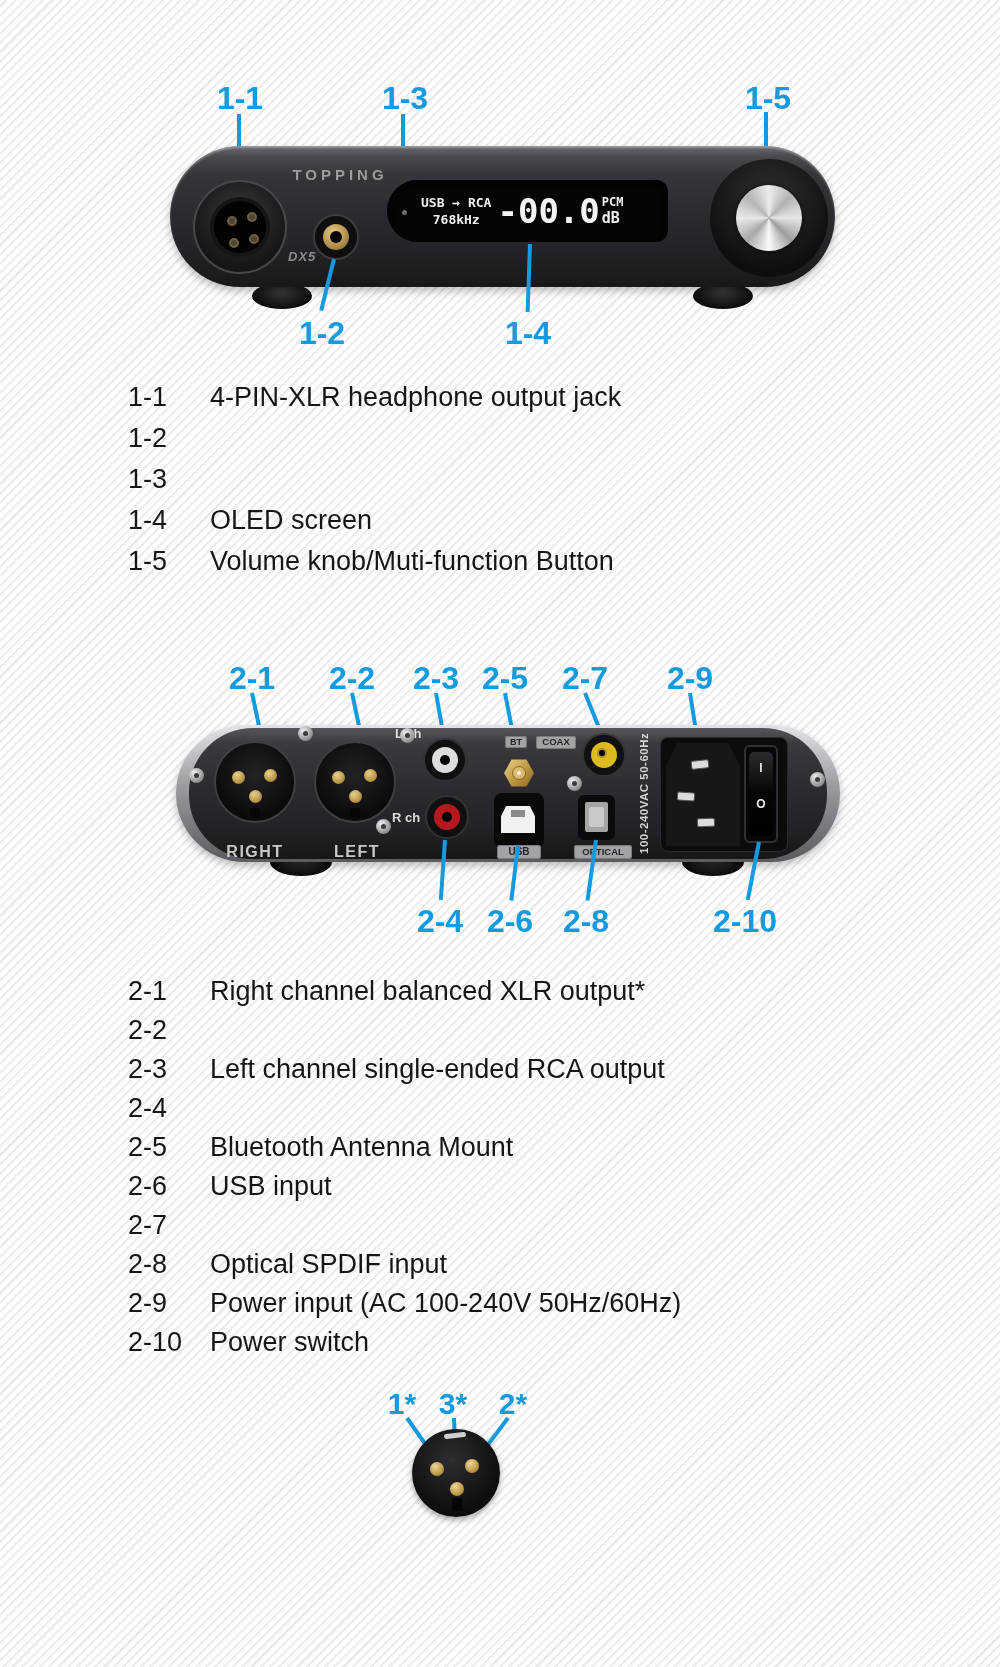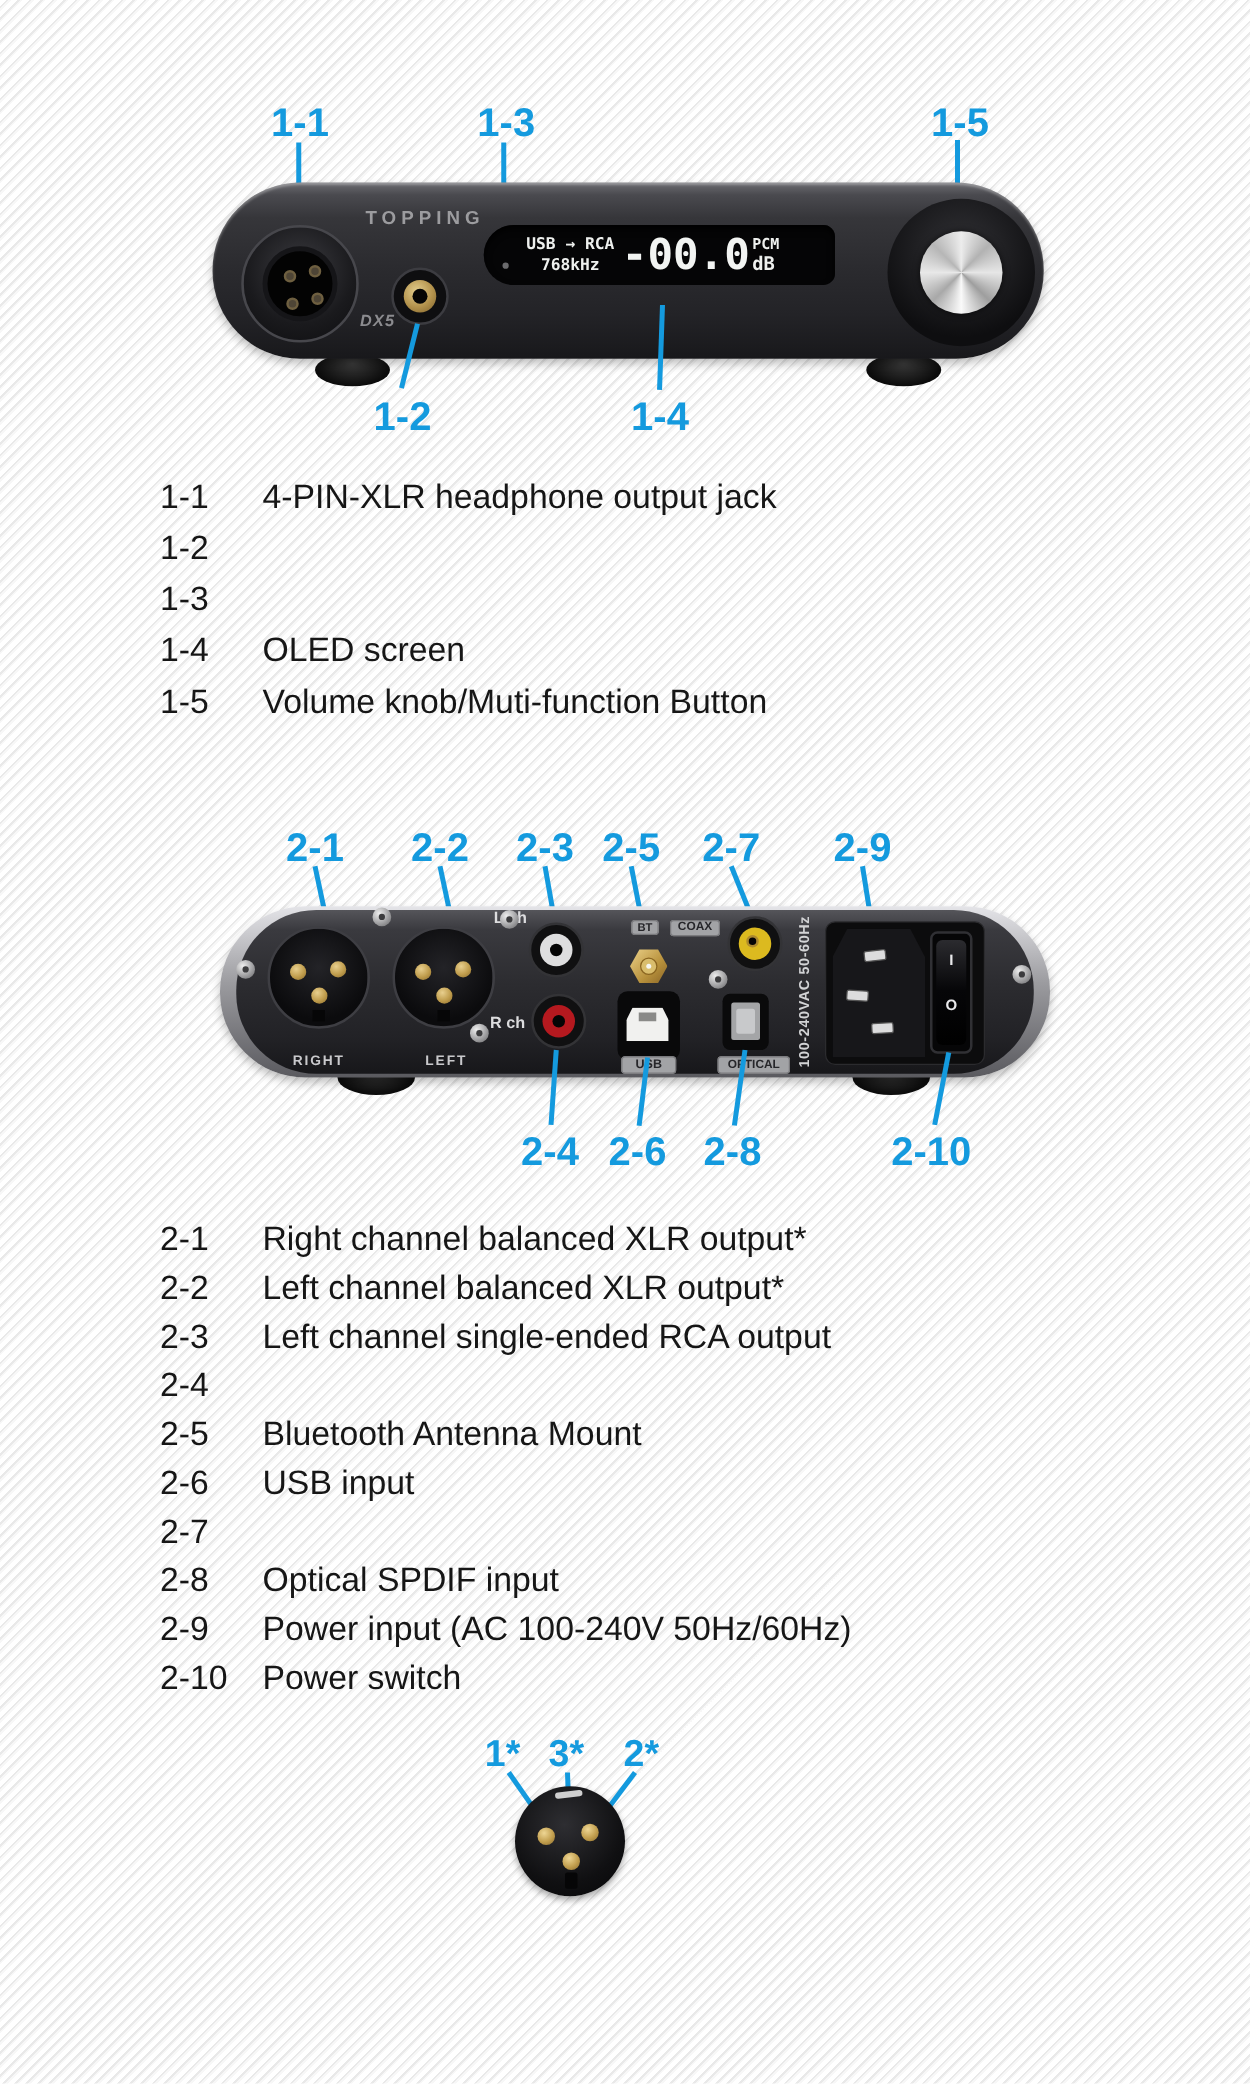--- a/index.html
+++ b/index.html
@@ -25,21 +25,21 @@
     background:#4e4536; border:2px solid #6e5f40; }
   .brand{ position:absolute; left:290px; top:166px; width:100px; text-align:center;
     color:#9c9c9f; font-size:15px; letter-spacing:4px; font-weight:bold; }
   .model{ position:absolute; left:288px; top:249px; color:#8b8b8f; font-size:13px;
     font-style:italic; font-weight:bold; letter-spacing:1px; }
   .fjack-outer{ position:absolute; left:313px; top:214px; width:46px; height:46px; border-radius:50%;
     background:#0e0e10; border:2px solid #3c3c41; }
   .fjack-gold{ position:absolute; left:323px; top:224px; width:26px; height:26px; border-radius:50%;
     background:radial-gradient(circle at 40% 35%, #e3cd8d, #b3924c 55%, #7c602a); }
   .fjack-hole{ position:absolute; left:330px; top:231px; width:12px; height:12px; border-radius:50%; background:#050505; }
-  .oled{ position:absolute; left:387px; top:180px; width:281px; height:48px;
+  .oled{ position:absolute; left:387px; top:180px; width:281px; height:62px;
     border-radius:31px 12px 12px 31px; background:#050506;
     box-shadow:inset 0 3px 6px rgba(0,0,0,.9); display:flex; align-items:center; padding-left:34px; }
   .oled-col{ text-align:center; color:#eef0ee; font-family:"DejaVu Sans Mono",monospace; }
   .oled-route{ font-size:13px; font-weight:bold; white-space:nowrap; }
   .oled-rate{ font-size:13px; font-weight:bold; margin-top:2px; }
   .oled-vol{ color:#f2f4f2; font-family:"DejaVu Sans Mono",monospace; font-size:34px;
     font-weight:bold; margin-left:6px; letter-spacing:0px; }
   .oled-side{ margin-left:2px; color:#eef0ee; font-family:"DejaVu Sans Mono",monospace; text-align:left; }
   .oled-format{ font-size:12px; font-weight:bold; }
   .oled-unit{ font-size:15px; font-weight:bold; }
@@ -55,21 +55,21 @@
   
   .bpill-base{ position:absolute; left:176px; top:725px; width:664px; height:137px; border-radius:68px;
     background:linear-gradient(180deg,#e4e4e8 0%,#9b9b9f 45%,#5a5a5f 100%); box-shadow:0 4px 8px rgba(0,0,0,.25); }
   .bpill-face{ position:absolute; left:189px; top:728px; width:638px; height:131px; border-radius:64px;
     background:linear-gradient(180deg,#55555a 0%,#3a3a3f 12%,#2c2c30 45%,#222226 78%,#17171a 100%); }
   .bxlr{ position:absolute; width:82px; height:82px; border-radius:50%;
     background:radial-gradient(circle at 50% 40%, #232327, #0b0b0d 68%); border:2px solid #3e3e43; }
   .bxlr-pin{ position:absolute; width:13px; height:13px; border-radius:50%;
     background:radial-gradient(circle at 38% 32%, #e8cf8e, #bf9c4c 55%, #8a6b2c); }
   .bxlr-notch{ position:absolute; width:10px; height:9px; background:#060607; }
-  .panel-label{ position:absolute; color:#c9c9cc; font-size:11px; letter-spacing:1.5px;
+  .panel-label{ position:absolute; color:#c9c9cc; font-size:16px; letter-spacing:1.5px;
     transform:translateX(-50%); font-weight:bold; }
   .ch-label{ position:absolute; color:#dcdcde; font-size:13px; font-weight:bold; }
   .screw{ position:absolute; width:15px; height:15px; border-radius:50%;
     background:radial-gradient(circle at 35% 32%, #eeeeee, #a2a2a4 55%, #636365); }
   .screw::after{ content:""; position:absolute; left:5px; top:5px; width:5px; height:5px;
     border-radius:50%; background:#3c3c3e; }
   .rca{ position:absolute; width:44px; height:44px; border-radius:50%;
     background:#101011; border:2px solid #333336; }
   .rca-ring{ position:absolute; left:7px; top:7px; width:26px; height:26px; border-radius:50%; }
   .rca-hole{ position:absolute; left:15px; top:15px; width:10px; height:10px; border-radius:50%; background:#050505; }
@@ -276,21 +276,20 @@
   <div class="callout" style="left:510px; top:903px;">2-6</div>
   <div class="callout" style="left:586px; top:903px;">2-8</div>
   <div class="callout" style="left:745px; top:903px;">2-10</div>
 
   <div class="lrow" style="top:976px;">
     <span class="lnum">2-1</span>
     <span class="ltxt">Right channel balanced XLR output*</span>
   </div>
   <div class="lrow" style="top:1015px;">
     <span class="lnum">2-2</span>
-    <span class="ltxt">Left channel balanced XLR output*</span>
   </div>
   <div class="lrow" style="top:1054px;">
     <span class="lnum">2-3</span>
     <span class="ltxt">Left channel single-ended RCA output</span>
   </div>
   <div class="lrow" style="top:1093px;">
     <span class="lnum">2-4</span>
   </div>
   <div class="lrow" style="top:1132px;">
     <span class="lnum">2-5</span>

